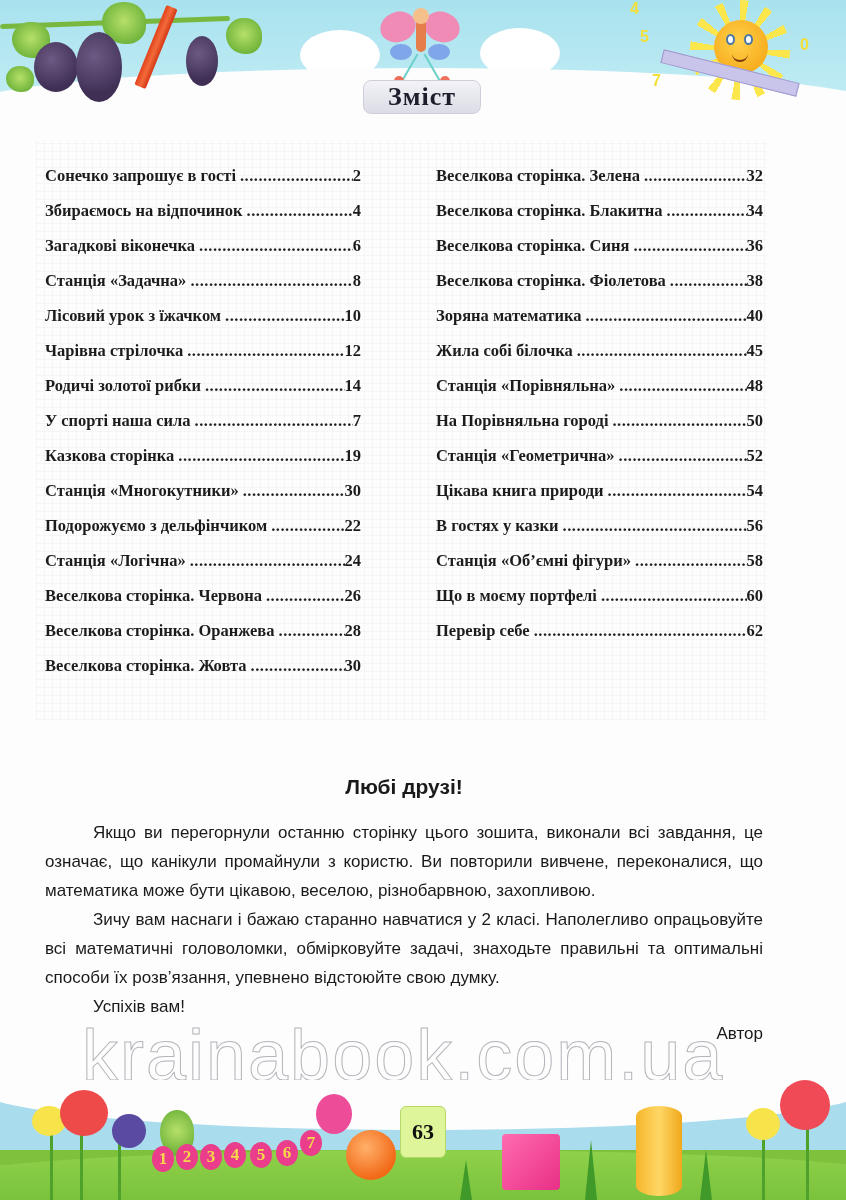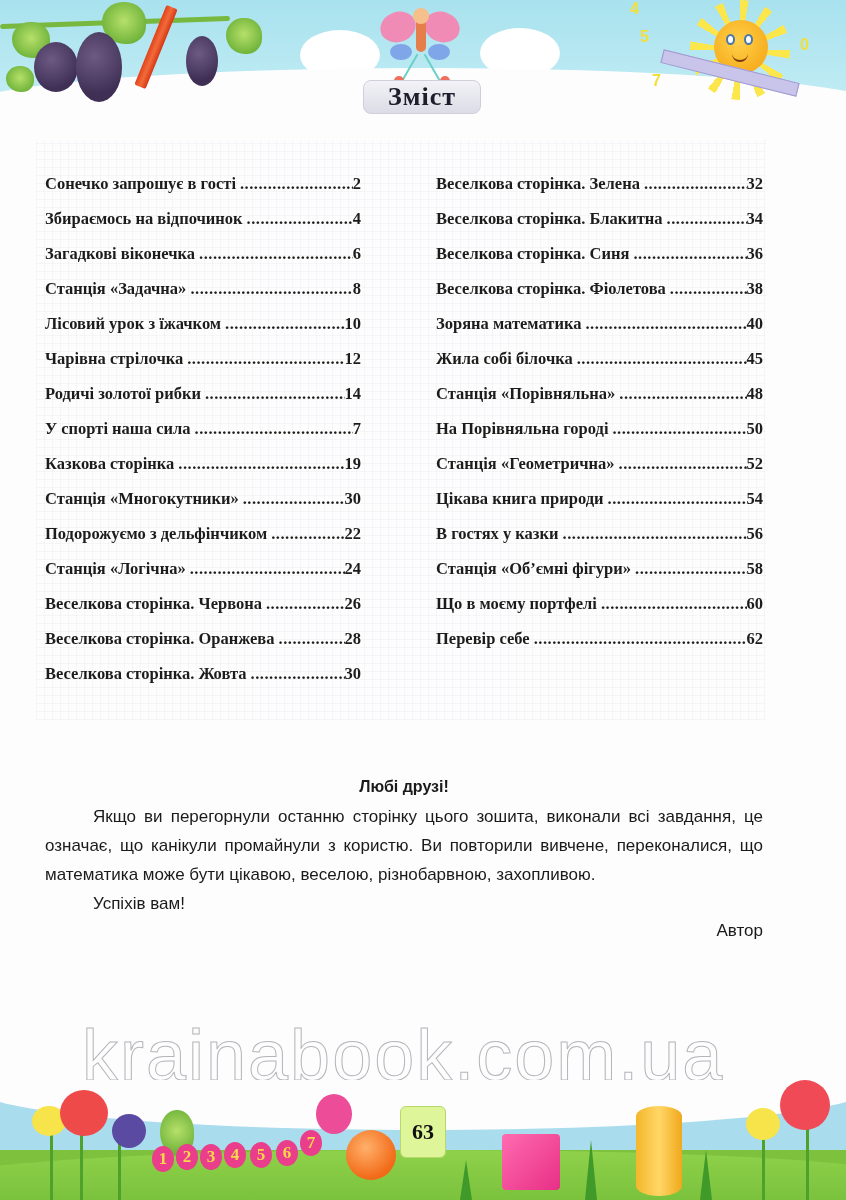--- a/index.html
+++ b/index.html
@@ -63,36 +63,36 @@
 
     
     .toc { position: absolute; top: 166px; }
     .toc.left { left: 45px; width: 316px; }
     .toc.right { left: 436px; width: 327px; text-align: right; }
     .toc-item {
       display: flex; align-items: baseline; height: 35px;
       font-family: "Liberation Serif", serif; font-weight: bold; font-size: 16.5px; color: #1c1c1c;
       white-space: nowrap; overflow: hidden;
     }
-    .toc-item .t { flex: 0 0 auto; padding-right: 4px; margin-top: 8px; }
+    .toc-item .t { flex: 0 0 auto; padding-right: 4px; }
     .toc-item .dots { flex: 1 1 auto; overflow: hidden; white-space: nowrap; letter-spacing: 0.5px; }
     .toc-item .dots::before { content: "............................................................................................................"; }
     .toc-item .p { flex: 0 0 auto; }
 
     
     .ghost { position: absolute; left: 36px; top: 140px; width: 730px; height: 580px;
       background-image:
         repeating-linear-gradient(0deg, rgba(210,212,225,0.18) 0 1px, transparent 1px 8px),
         repeating-linear-gradient(90deg, rgba(210,212,225,0.18) 0 1px, transparent 1px 8px);
       pointer-events: none; }
 
     
     .letter { position: absolute; left: 45px; top: 772px; width: 718px;
       font-family: "Liberation Sans", sans-serif; font-size: 17px; line-height: 29px; color: #1a1a1a; }
-    .letter h2 { text-align: center; font-size: 16px; font-weight: bold; line-height: 30px; margin-bottom: 0; }
+    .letter h2 { text-align: center; font-size: 21px; font-weight: bold; line-height: 30px; margin-bottom: 16px; }
     .letter p { text-align: justify; text-indent: 48px; }
     .letter .wish { text-indent: 48px; }
     .letter .author { text-align: right; margin-top: -2px; }
 
     .watermark { position: absolute; left: 82px; top: 1014px; width: 700px;
       font-family: "Liberation Sans", sans-serif; font-size: 72px; letter-spacing: 2px;
       color: transparent; -webkit-text-stroke: 1px rgba(120,120,130,0.55); pointer-events: none; }
 
     
     .bottom { position: absolute; left: 0; top: 1080px; width: 846px; height: 120px; overflow: hidden;
@@ -319,20 +319,21 @@
   <div class="toc-item">
       <span class="t">Перевір себе</span>
       <span class="dots"></span>
       <span class="p">62</span>
     </div>
 </div>
 
 <div class="letter">
   <h2>Любі друзі!</h2>
   <p>Якщо ви перегорнули останню сторінку цього зошита, виконали всі завдання, це означає, що канікули промайнули з користю. Ви повторили вивчене, переконалися, що математика може бути цікавою, веселою, різнобарвною, захопливою.</p>
+  <p>Зичу вам наснаги і бажаю старанно навчатися у 2 класі. Наполег­ливо опрацьовуйте всі математичні головоломки, обмірковуйте задачі, знаходьте правильні та оптимальні способи їх розв’язання, упевнено відстоюйте свою думку.</p>
   <div class="wish">Успіхів вам!</div>
   <div class="author">Автор</div>
 </div>
 
 <div class="watermark">krainabook.com.ua</div>
 
 <div class="bottom">
   <div class="cloud-mask"></div>
   <div class="hill"></div>
 

